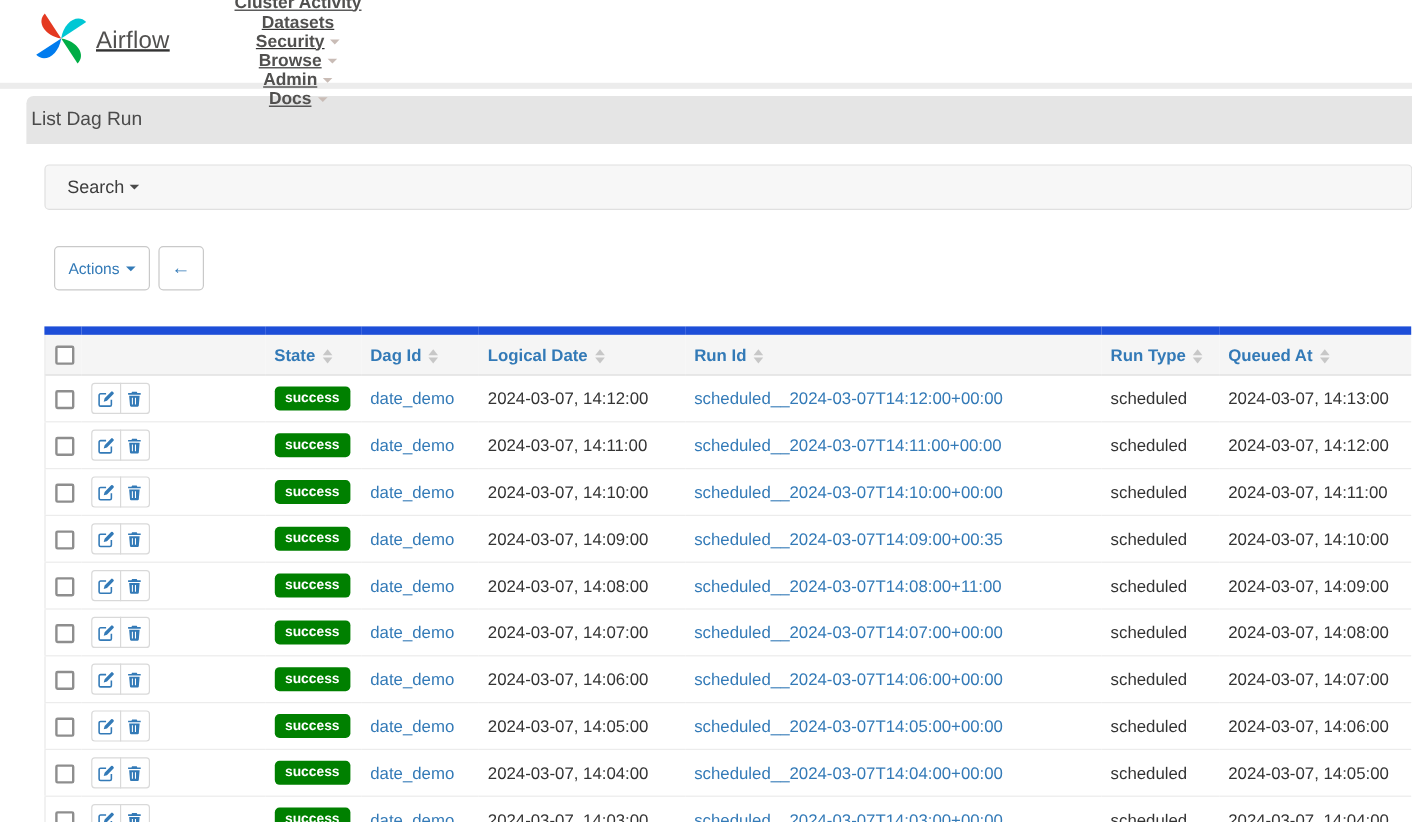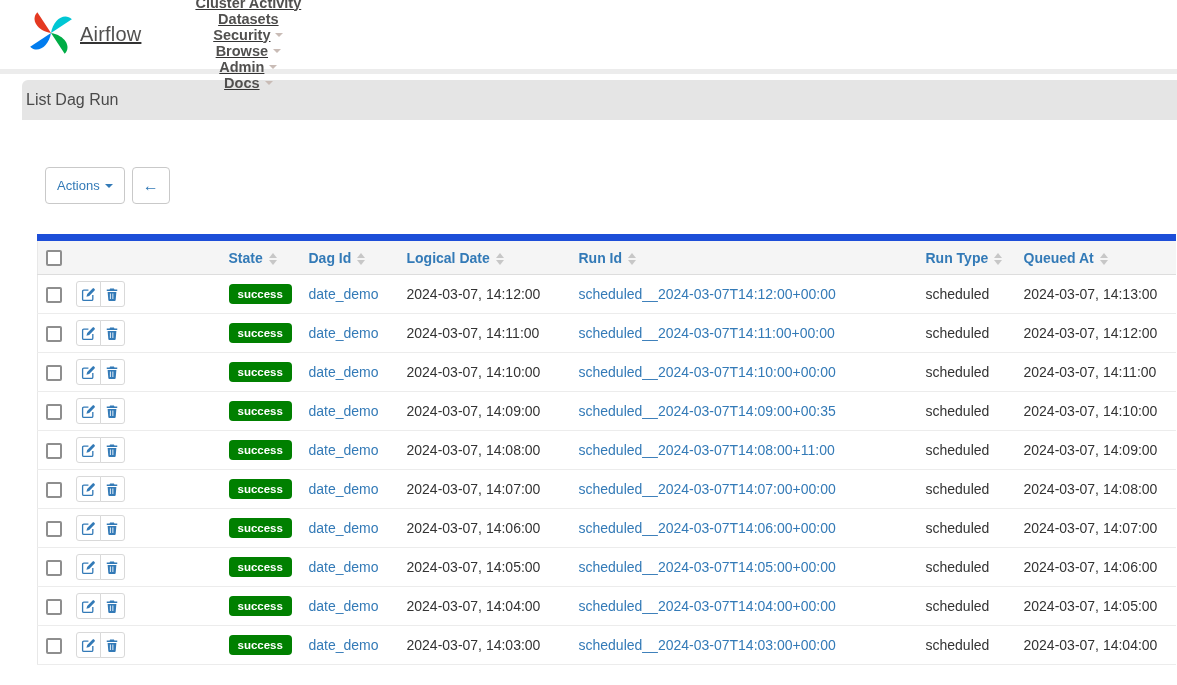--- a/index.html
+++ b/index.html
@@ -114,20 +114,24 @@
         <span>Docs</span>
         <span class="caret"></span>
       </a>
   </div>
 </nav>
 
 <div class="panel">
   <div class="panel-heading">List Dag Run</div>
   <div class="panel-body">
 
+    <div class="search-bar">
+      <span>Search</span>
+      <span class="caret search-caret"></span>
+    </div>
 
     <div class="toolbar">
       <button class="btn">
         <span>Actions</span>
         <span class="caret"></span>
       </button>
       <button class="btn btn-back">
         <span>←</span>
       </button>
     </div>

